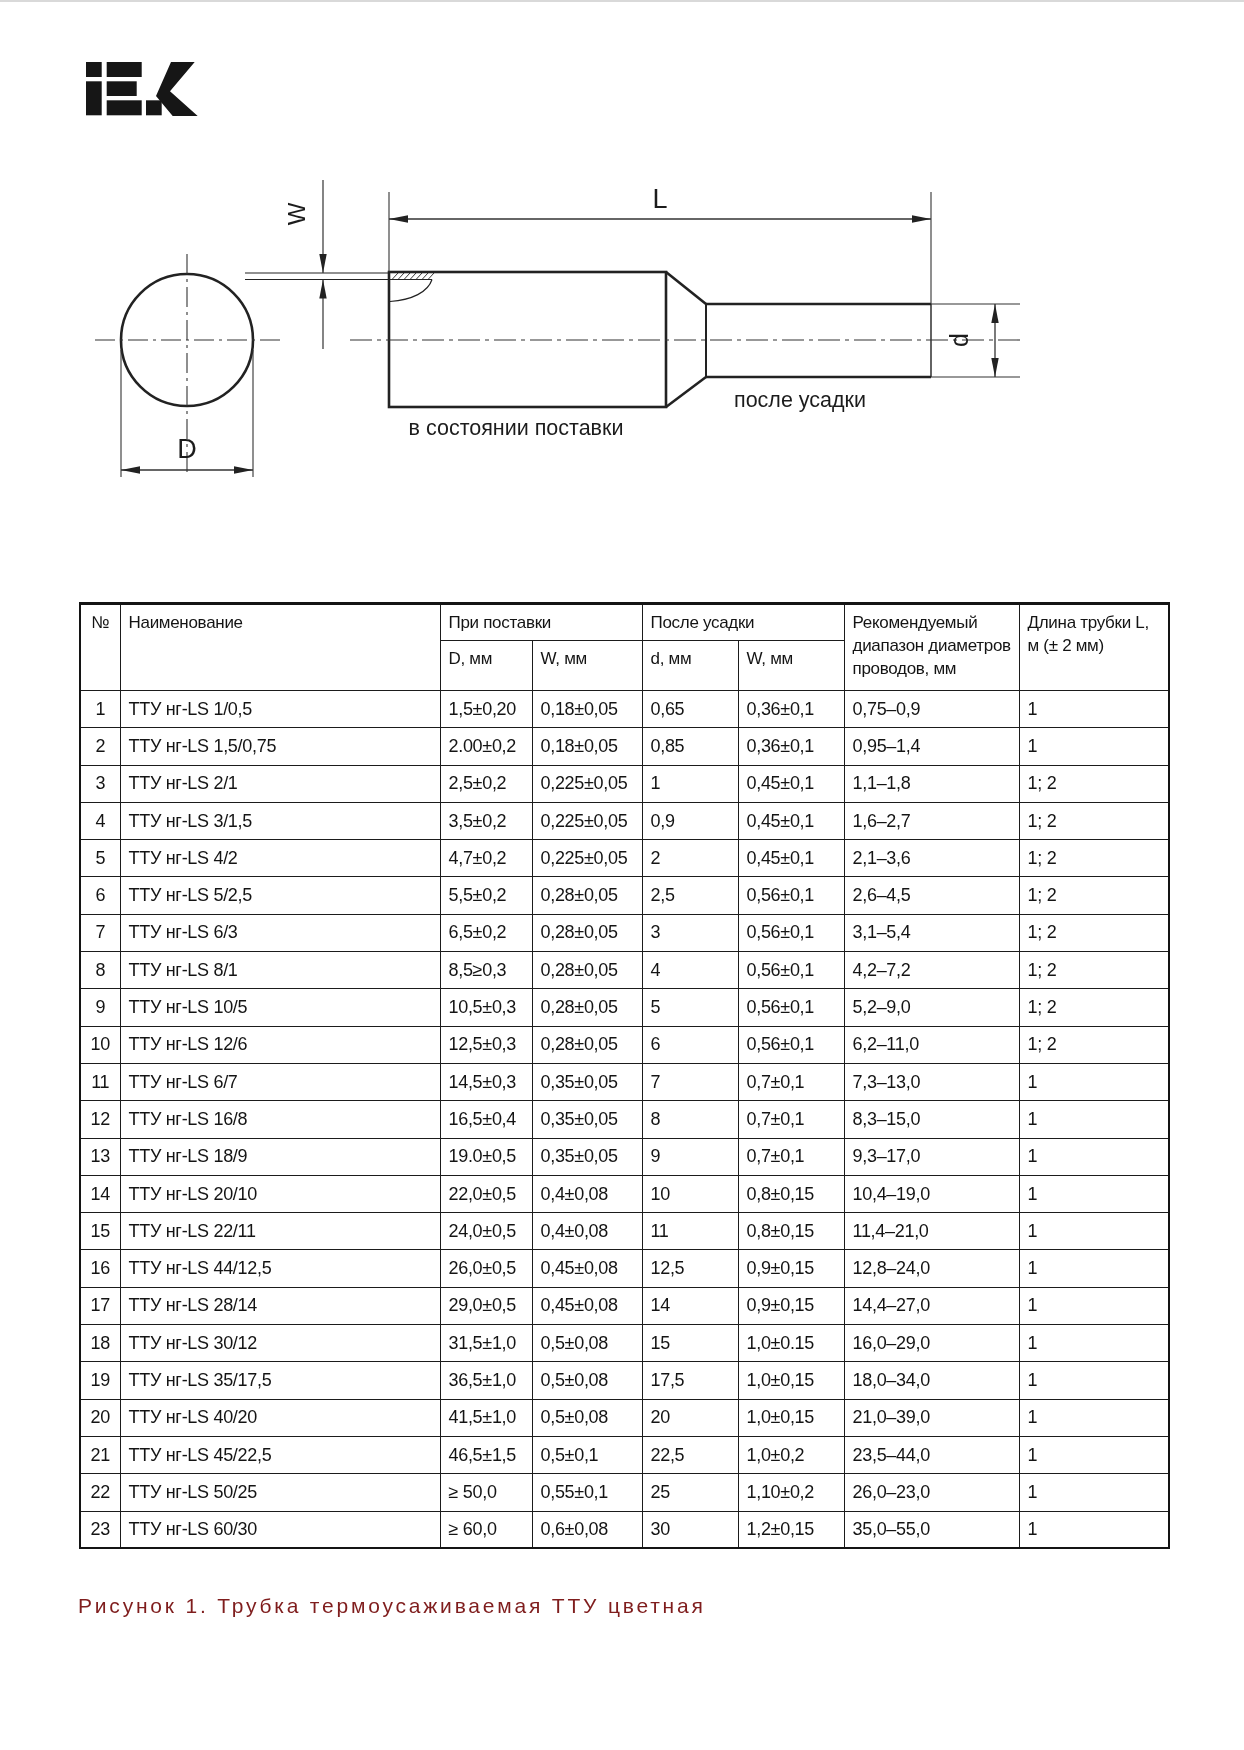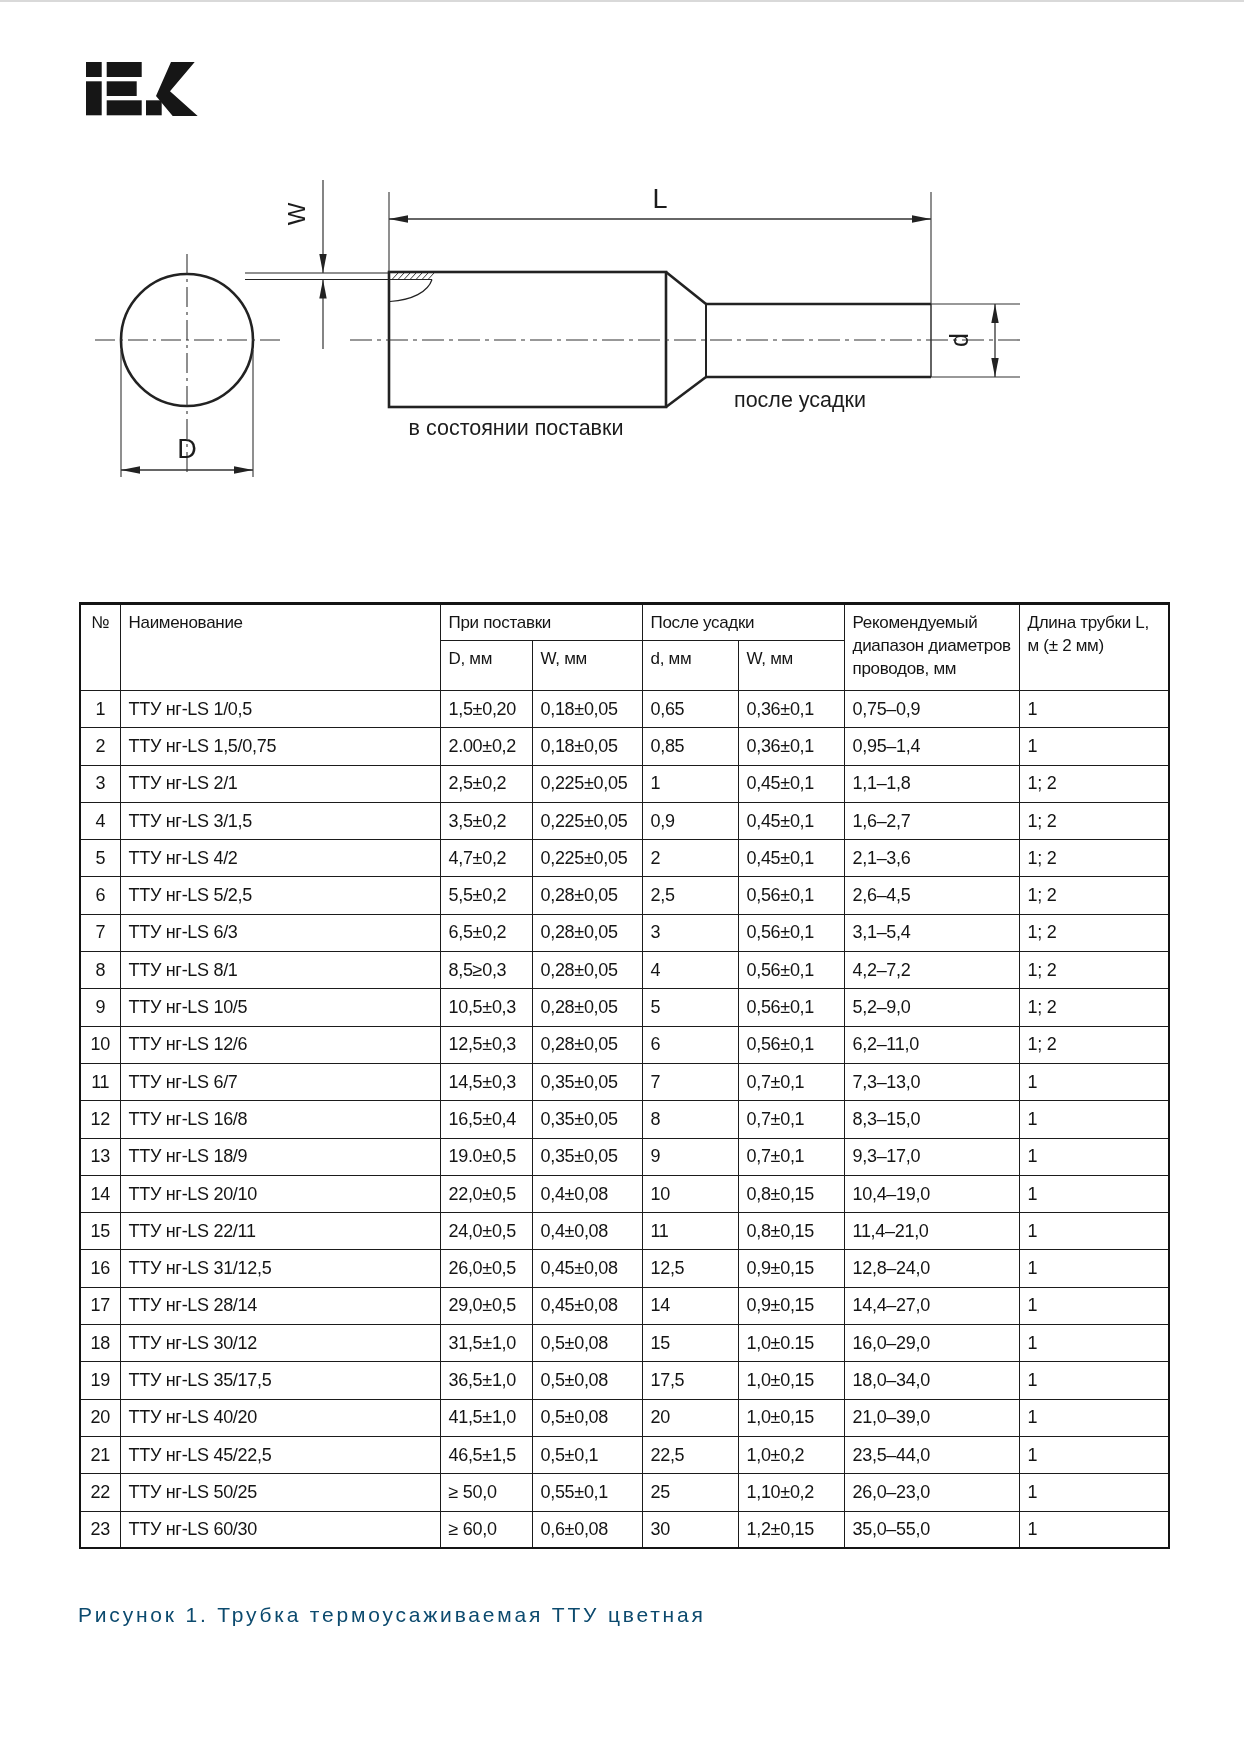--- a/index.html
+++ b/index.html
@@ -37,21 +37,21 @@
     white-space:normal;
   }
   .spec-table tr.h1{height:37px;}
   .spec-table tr.h2{height:50px;}
   .spec-table tbody tr{height:37.3px;}
   .spec-table tbody td{vertical-align:middle;}
   .spec-table .c-num{text-align:center;padding-left:2px;padding-right:2px;}
   
   .caption{
     position:absolute;left:78px;top:1592px;
-    font-size:21px;letter-spacing:2.8px;color:#0c4a6e;margin-top:9px;
+    font-size:21px;letter-spacing:2.8px;color:#7f1d1d;
   }
 </style>
 </head>
 <body>
 
 <div class="page">
 
   <svg class="logo" viewBox="0 0 190 110" role="img" aria-label="IEK">
     <g fill="#161616">
       <rect x="16" y="20" width="15.7" height="15"></rect>
@@ -299,21 +299,21 @@
           <td>ТТУ нг-LS 22/11</td>
           <td>24,0±0,5</td>
           <td>0,4±0,08</td>
           <td>11</td>
           <td>0,8±0,15</td>
           <td>11,4–21,0</td>
           <td>1</td>
         </tr>
         <tr>
           <td class="c-num">16</td>
-          <td>ТТУ нг-LS 31/12,5</td>
+          <td>ТТУ нг-LS 44/12,5</td>
           <td>26,0±0,5</td>
           <td>0,45±0,08</td>
           <td>12,5</td>
           <td>0,9±0,15</td>
           <td>12,8–24,0</td>
           <td>1</td>
         </tr>
         <tr>
           <td class="c-num">17</td>
           <td>ТТУ нг-LS 28/14</td>

